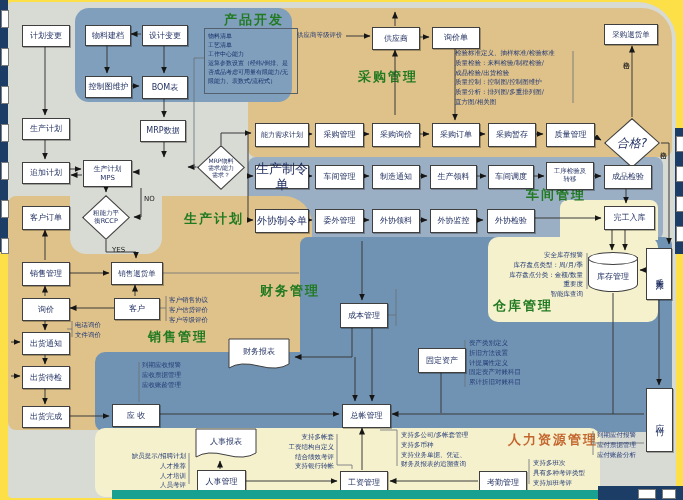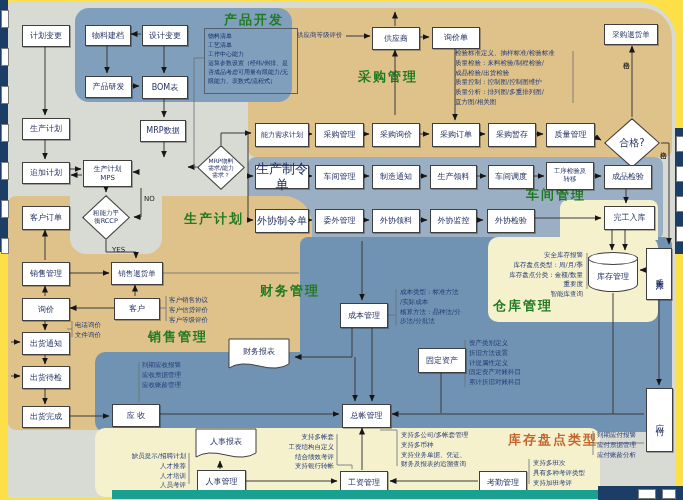--- a/index.html
+++ b/index.html
@@ -54,21 +54,21 @@
   <div class="region" style="left:488px;top:237px;width:170px;height:85px;background:#f5f1cd;border-radius:10px;"></div>
   <div class="region" style="left:95px;top:428px;width:505px;height:69px;background:#f5f1cd;border-radius:10px;"></div>
 
   <div class="title" style="left:224px;top:11px;">产品开发</div>
   <div class="title" style="left:358px;top:68px;">采购管理</div>
   <div class="title" style="left:184px;top:210px;">生产计划</div>
   <div class="title" style="left:526px;top:186px;">车间管理</div>
   <div class="title" style="left:260px;top:282px;">财务管理</div>
   <div class="title" style="left:493px;top:297px;">仓库管理</div>
   <div class="title" style="left:148px;top:328px;">销售管理</div>
-  <div class="title" style="left:508px;top:431px;color:#c3662e;">库存盘点类型</div>
+  <div class="title" style="left:508px;top:431px;color:#c3662e;">人力资源管理</div>
 
   <svg class="connectors" width="683" height="500">
     <defs>
       <marker id="arr" markerWidth="8" markerHeight="7" refX="6.5" refY="3" orient="auto">
         <path d="M0,0 L7,3 L0,6 Z" fill="#161616"></path>
       </marker>
     </defs>
     <g stroke="#3a3a3a" stroke-width="1" fill="none">
       <line x1="45" y1="45" x2="45" y2="115" marker-end="url(#arr)"></line>
       <line x1="45" y1="138" x2="45" y2="159" marker-end="url(#arr)"></line>
@@ -169,21 +169,21 @@
   <div class="box" style="left:22px;top:162px;width:46px;height:20px;">追加计划</div>
   <div class="box" style="left:22px;top:206px;width:46px;height:22px;">客户订单</div>
   <div class="box" style="left:22px;top:262px;width:46px;height:22px;">销售管理</div>
   <div class="box" style="left:22px;top:298px;width:46px;height:21px;">询价</div>
   <div class="box" style="left:22px;top:332px;width:46px;height:21px;">出货通知</div>
   <div class="box" style="left:22px;top:366px;width:46px;height:21px;">出货待检</div>
   <div class="box" style="left:22px;top:406px;width:46px;height:20px;">出货完成</div>
 
   <div class="box" style="left:85px;top:25px;width:44px;height:19px;">物料建档</div>
   <div class="box" style="left:142px;top:25px;width:44px;height:19px;">设计变更</div>
-  <div class="box" style="left:85px;top:76px;width:45px;height:20px;">产品研发</div>
+  <div class="box" style="left:85px;top:76px;width:45px;height:20px;">控制图维护</div>
   <div class="box" style="left:142px;top:76px;width:44px;height:21px;">BOM表</div>
   <div class="note" style="left:204px;top:28px;width:86px;height:60px;border:1px solid #55606e;padding:2px 3px;font-size:6px;color:#18306b;">物料清单
 工艺清单
 工作中心能力
 运算参数设置（经纬/倒排、是否成品考虑可用量有限能力/无限能力、表数式/流程式）</div>
 
   <div class="box" style="left:140px;top:120px;width:44px;height:20px;">MRP数据</div>
   <div class="box" style="left:83px;top:160px;width:47px;height:25px;font-size:7px;">生产计划
 MPS</div>
   <div class="diamond" style="left:197px;top:145px;width:48px;height:45px;">
@@ -217,21 +217,21 @@
 
   <div class="box" style="left:255px;top:123px;width:52px;height:22px;font-size:7px;">能力需求计划</div>
   <div class="box" style="left:315px;top:123px;width:47px;height:22px;">采购管理</div>
   <div class="box" style="left:372px;top:123px;width:46px;height:22px;">采购询价</div>
   <div class="box" style="left:432px;top:123px;width:46px;height:22px;">采购订单</div>
   <div class="box" style="left:488px;top:123px;width:46px;height:22px;">采购暂存</div>
   <div class="box" style="left:546px;top:123px;width:47px;height:22px;">质量管理</div>
   <div class="diamond" style="left:604px;top:118px;width:56px;height:50px;">
     <div class="d-bg"></div>
       <div class="d-fg"></div>
-    <div class="d-tx" style="font-size:10px;">合格?</div>
+    <div class="d-tx" style="font-size:12px;font-style:italic;">合格?</div>
   </div>
 
   <div class="box" style="left:255px;top:165px;width:52px;height:22px;font-size:13px;">生产制令单</div>
   <div class="box" style="left:315px;top:165px;width:47px;height:22px;">车间管理</div>
   <div class="box" style="left:372px;top:165px;width:46px;height:22px;">制造通知</div>
   <div class="box" style="left:430px;top:165px;width:45px;height:22px;">生产领料</div>
   <div class="box" style="left:488px;top:165px;width:44px;height:22px;">车间调度</div>
   <div class="box" style="left:546px;top:162px;width:46px;height:26px;font-size:6.5px;">工序检验及
 转移</div>
   <div class="box" style="left:604px;top:165px;width:46px;height:22px;">成品检验</div>
@@ -248,24 +248,20 @@
     <div class="cyl-label">库存管理</div>
   </div>
   <div class="box vbox" style="left:646px;top:248px;width:24px;height:50px;font-size:8px;letter-spacing:1px;">采购入库</div>
   <div class="note tr" style="left:487px;top:251px;width:96px;">安全库存报警
 库存盘点类型：周/月/季
 库存盘点分类：金额/数量
 重要度
 智能库查询</div>
 
   <div class="box" style="left:340px;top:303px;width:46px;height:23px;">成本管理</div>
-  <div class="note" style="left:400px;top:288px;width:64px;">成本类型：标准方法
-/实际成本
-核算方法：品种法/分
-步法/分批法</div>
   <div class="doc" style="left:228px;top:338px;width:62px;height:34px;">
     <svg width="62" height="34" viewBox="0 0 62 34">
         <path d="M1,1 H61 V26 Q50,33 31,28 T1,30 Z" fill="#fff" stroke="#3f3f3f"></path>
       </svg>
     <div class="doc-tx">财务报表</div>
   </div>
   <div class="box" style="left:418px;top:348px;width:46px;height:23px;">固定资产</div>
   <div class="note" style="left:469px;top:339px;width:92px;">资产类别定义
 折旧方法设置
 计提属性定义

